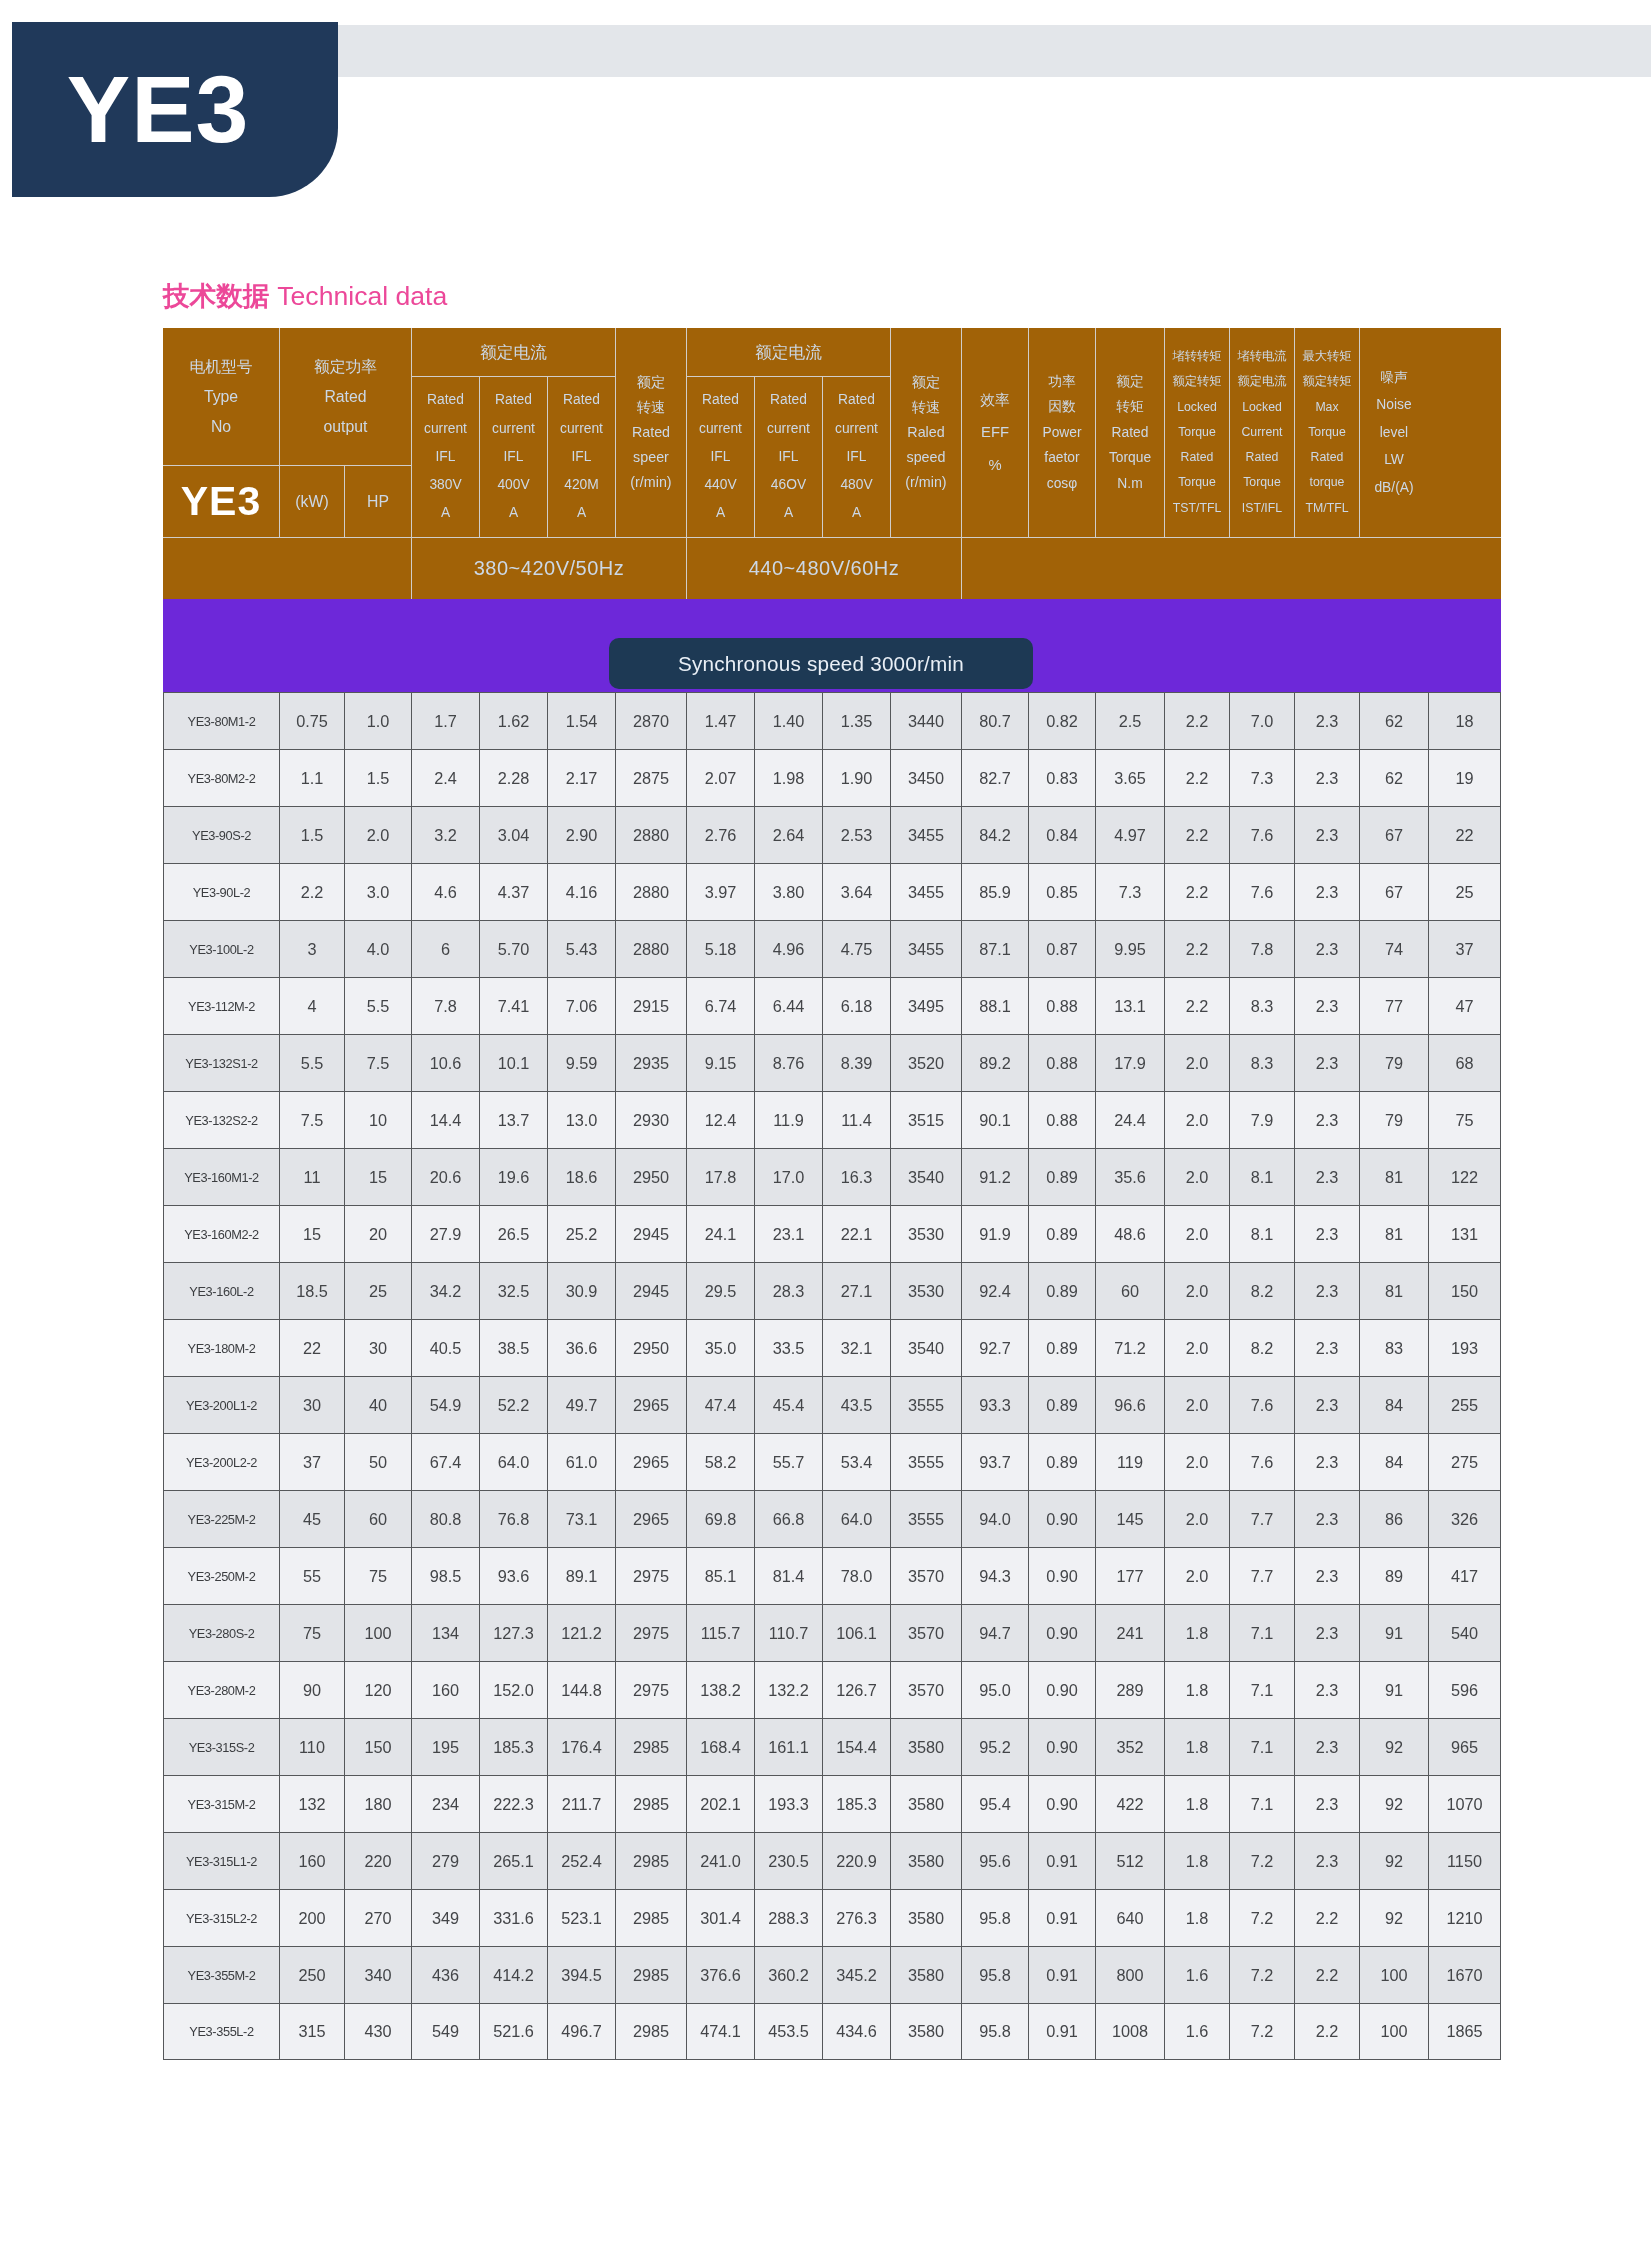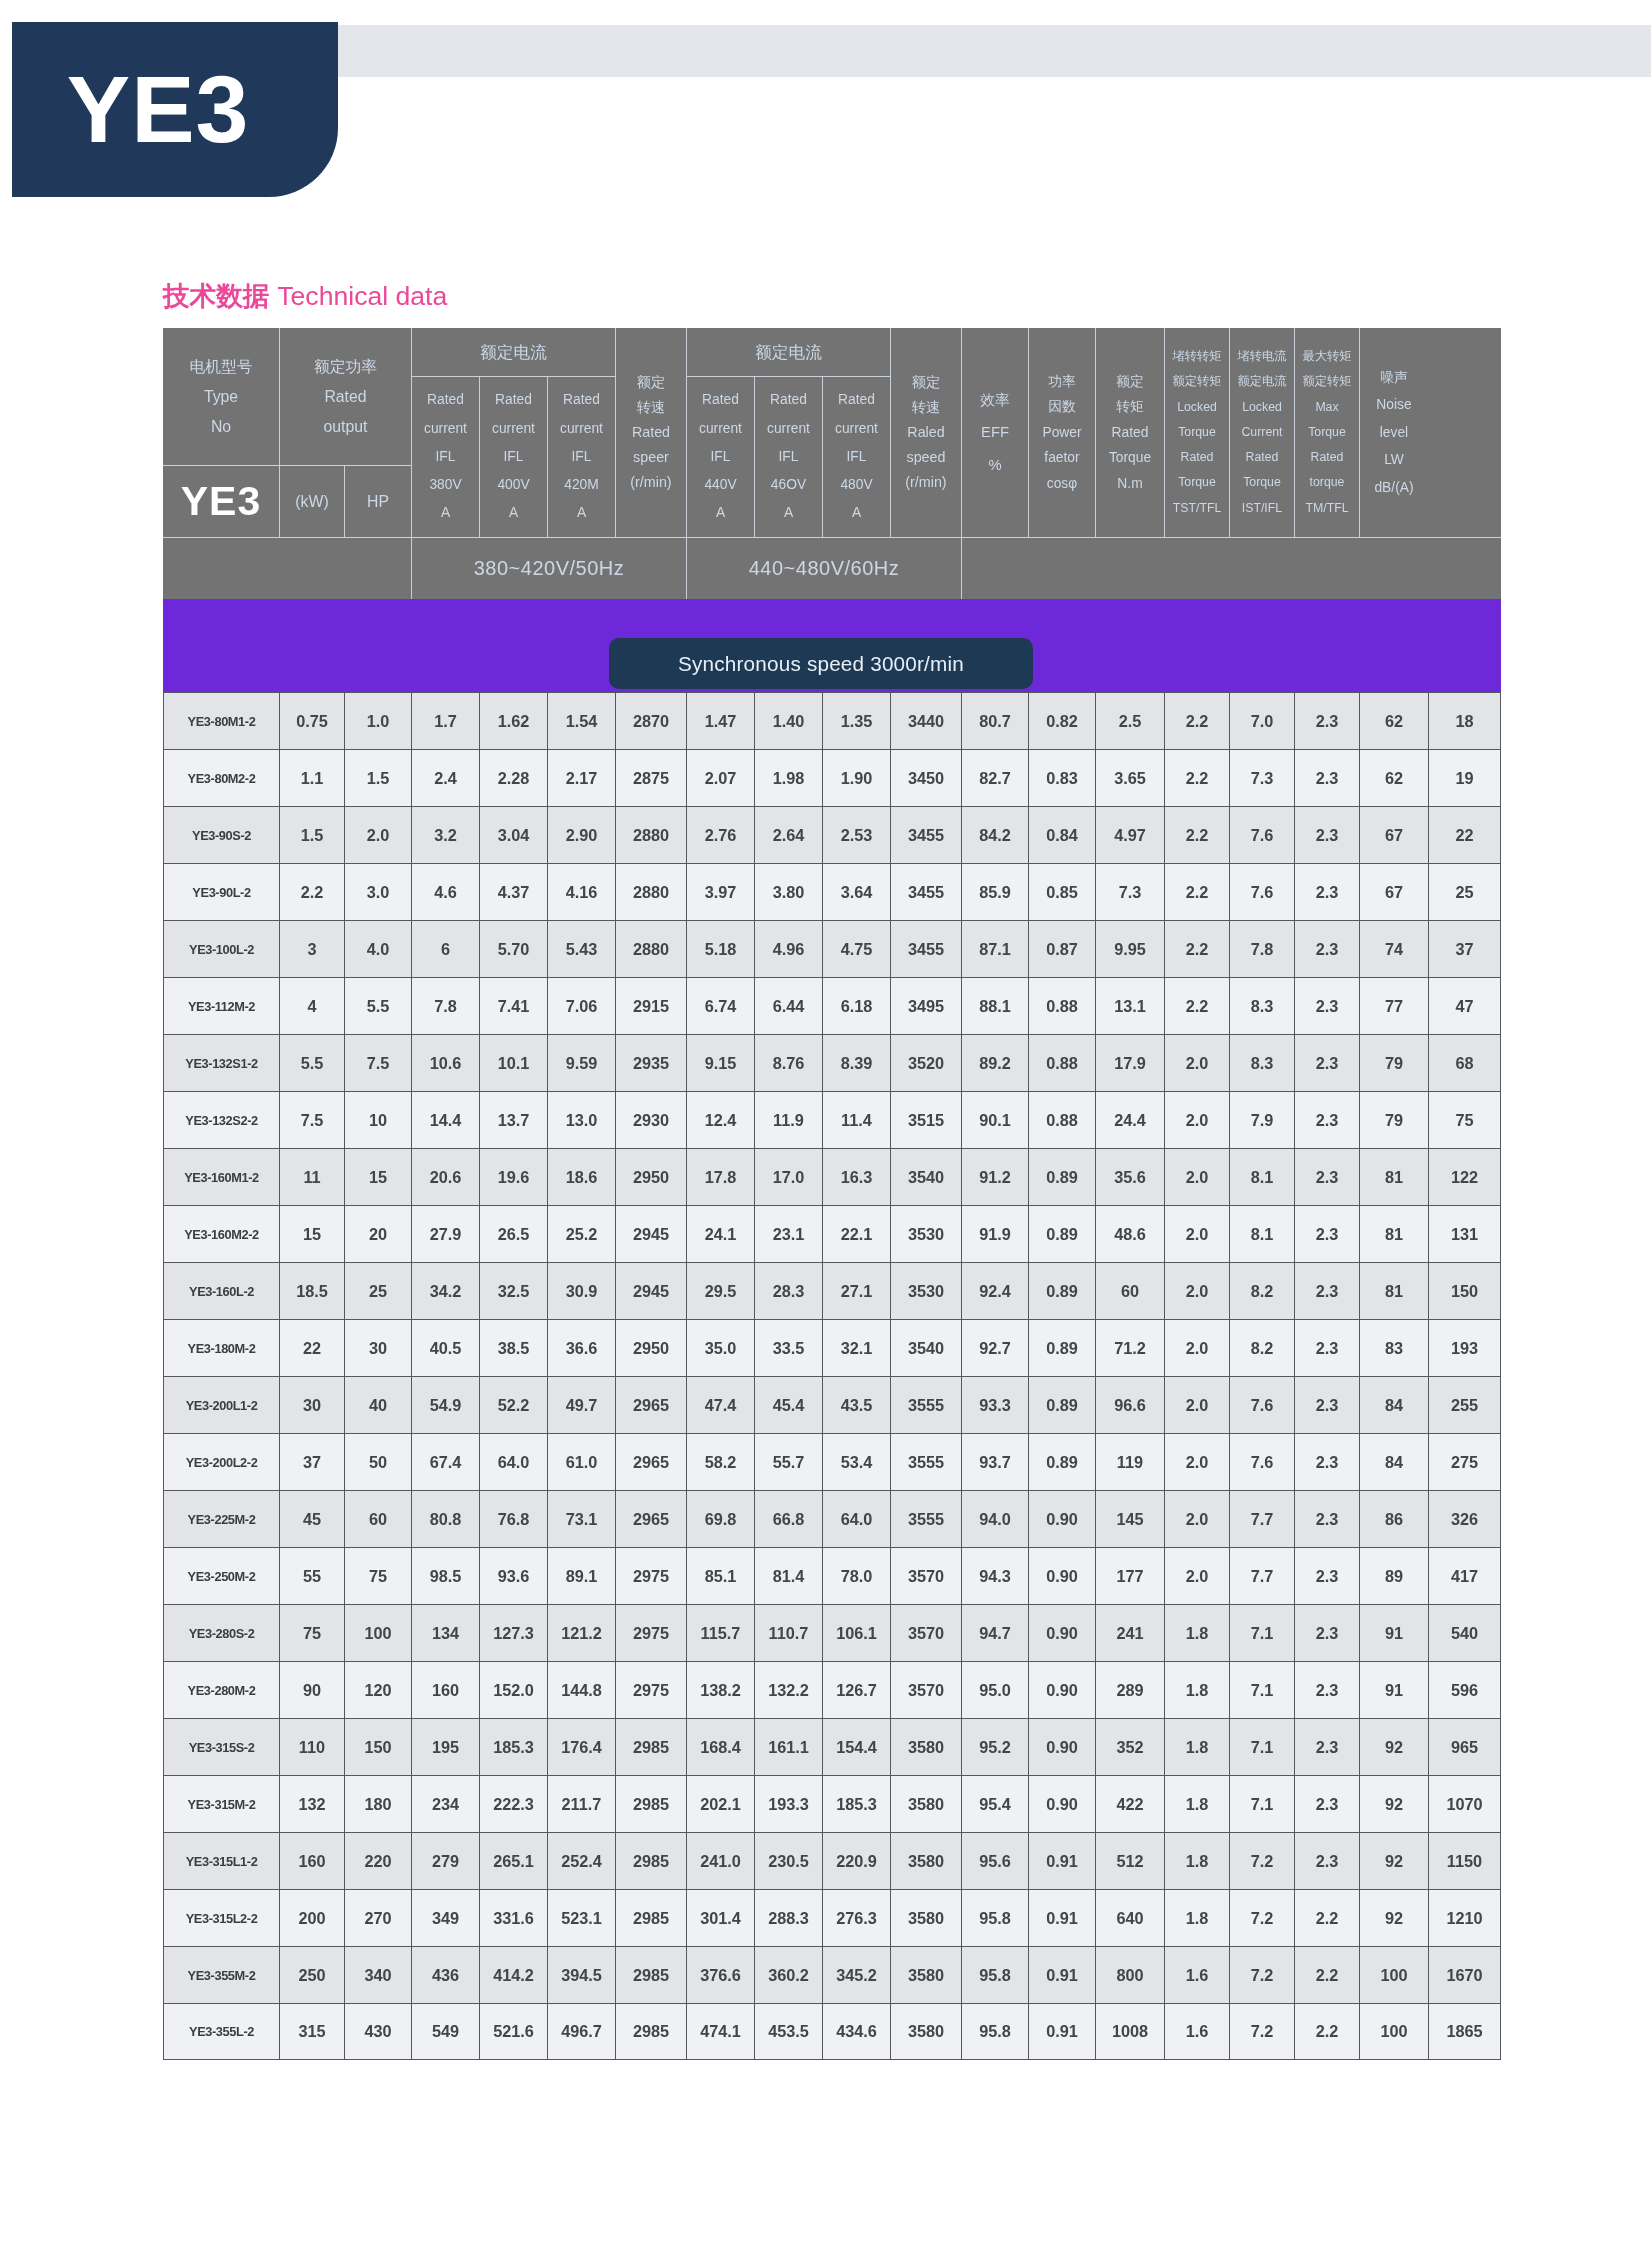--- a/index.html
+++ b/index.html
@@ -14,21 +14,21 @@
 
   
   #title{position:absolute;left:163px;top:278px;font-size:26.6px;color:#ec4899;white-space:nowrap;}
   #title .zh{font-weight:700;}
   #title .en{font-weight:400;margin-left:7.9px;}
 
   
   .cols{display:grid;grid-template-columns:116px 65px 67px 68px 68px 68px 71px 68px 68px 68px 71px 67px 67px 69px 65px 65px 65px 69px 73px;}
 
   
-  #thead{position:absolute;left:163px;top:328px;width:1338px;background:#737373;
+  #thead{position:absolute;left:163px;top:328px;width:1338px;background:#a16207;
          grid-template-rows:48px 89px 72px 62px;color:#ccd8e6;}
   .hcell{display:flex;align-items:center;justify-content:center;text-align:center;
          white-space:pre-line;box-sizing:border-box;}
   .bl{border-left:1.5px solid rgba(216,225,236,0.85);}
   .bt{border-top:1.5px solid rgba(216,225,236,0.85);}
   .h-type{font-size:15.8px;line-height:1.9;}
   .h-brand{font-size:41px;font-weight:800;color:#ffffff;letter-spacing:1px;}
   .h-output{font-size:15.8px;line-height:1.9;}
   .h-unit{font-size:15.8px;}
   .h-grp{font-size:16.7px;}
@@ -43,21 +43,21 @@
   .h-volt{font-size:20px;letter-spacing:0.5px;}
 
   
   #gapband{position:absolute;left:163px;top:599px;width:1338px;height:93px;background:#6d28d9;}
   #sync-pill{position:absolute;left:446px;top:39px;width:424px;height:51px;background:#1d3954;
              border-radius:9.9px;display:flex;align-items:center;justify-content:center;
              color:#e9eff6;font-size:20.7px;letter-spacing:0.2px;}
 
   
   #tgrid{position:absolute;left:163px;top:692px;width:1338px;}
-  .drow{height:57px;border-top:1.5px solid #55575a;box-sizing:border-box;font-weight:bold;}
+  .drow{height:57px;border-top:1.5px solid #55575a;box-sizing:border-box;}
   .drow:last-child{border-bottom:1.5px solid #55575a;}
   .drow.dark  .dcell{background:#e2e4e8;}
   .drow.light .dcell{background:#f0f1f4;}
   .dcell{display:flex;align-items:center;justify-content:center;box-sizing:border-box;
          border-left:1.5px solid #55575a;color:#434548;font-size:16.3px;}
   .dcell:last-child{border-right:1.5px solid #55575a;}
   .dcell.model{font-size:12.8px;letter-spacing:-0.4px;color:#3b3d40;}
 </style>
 </head>
 <body>

